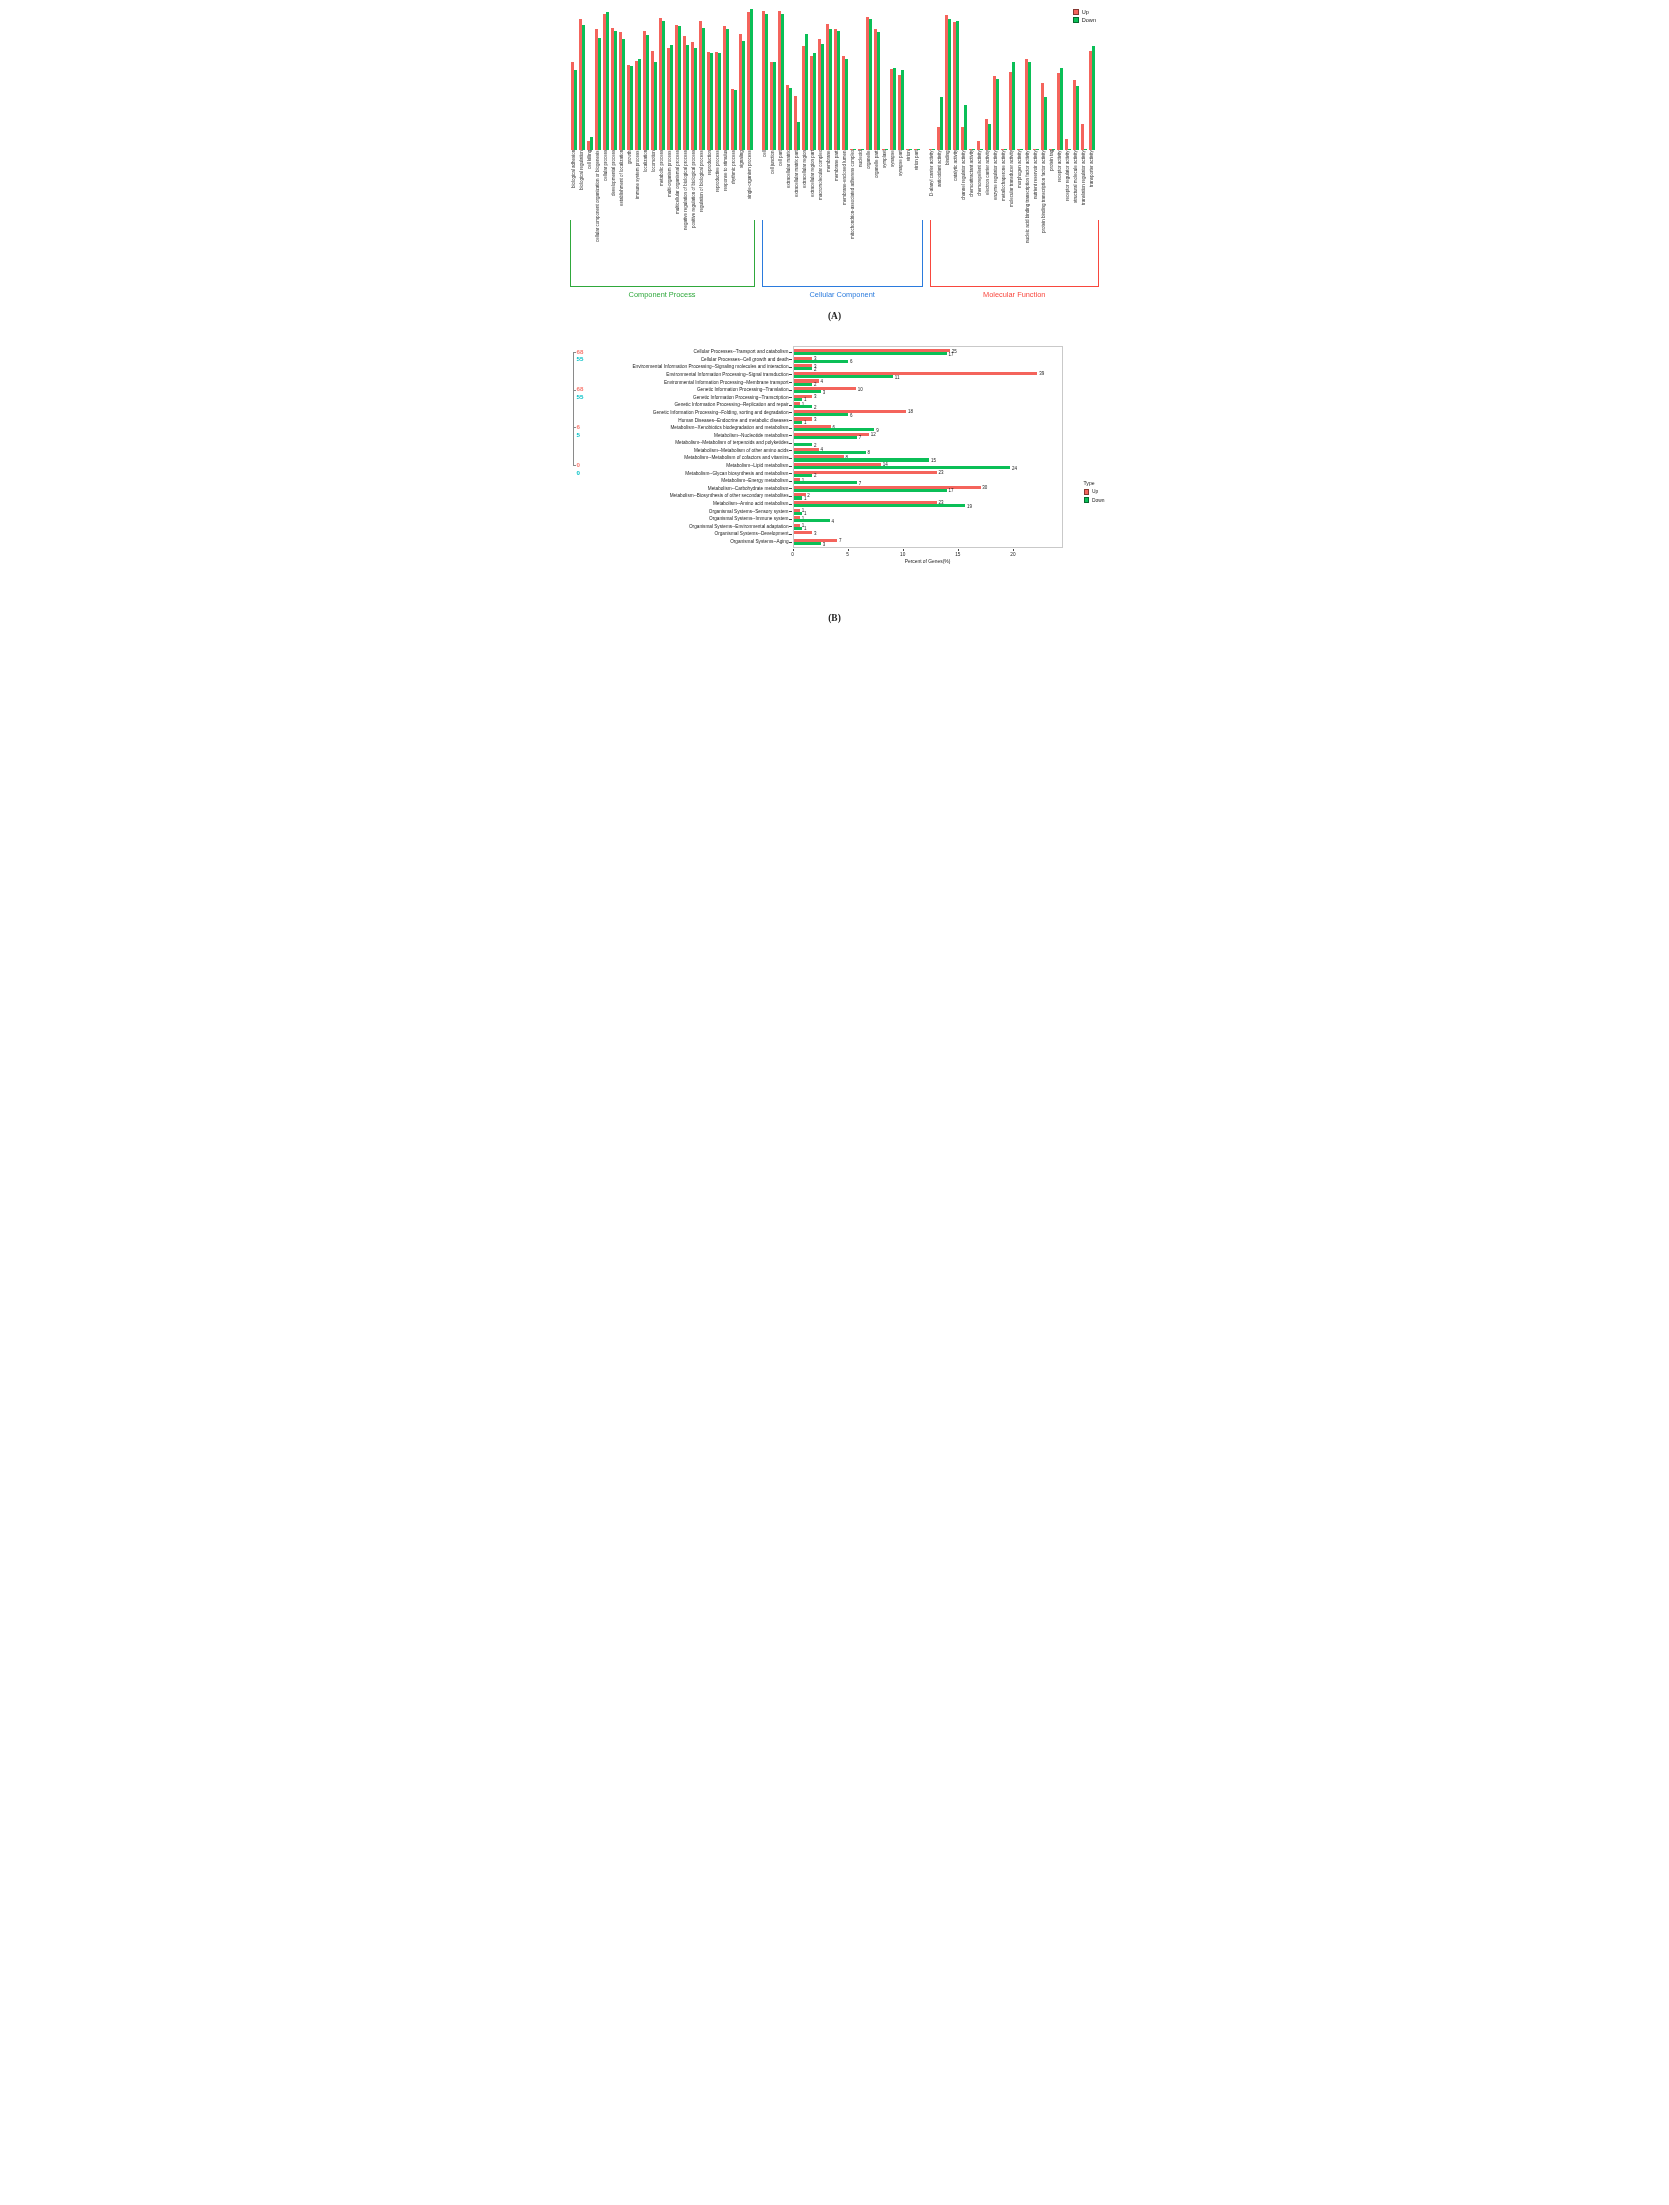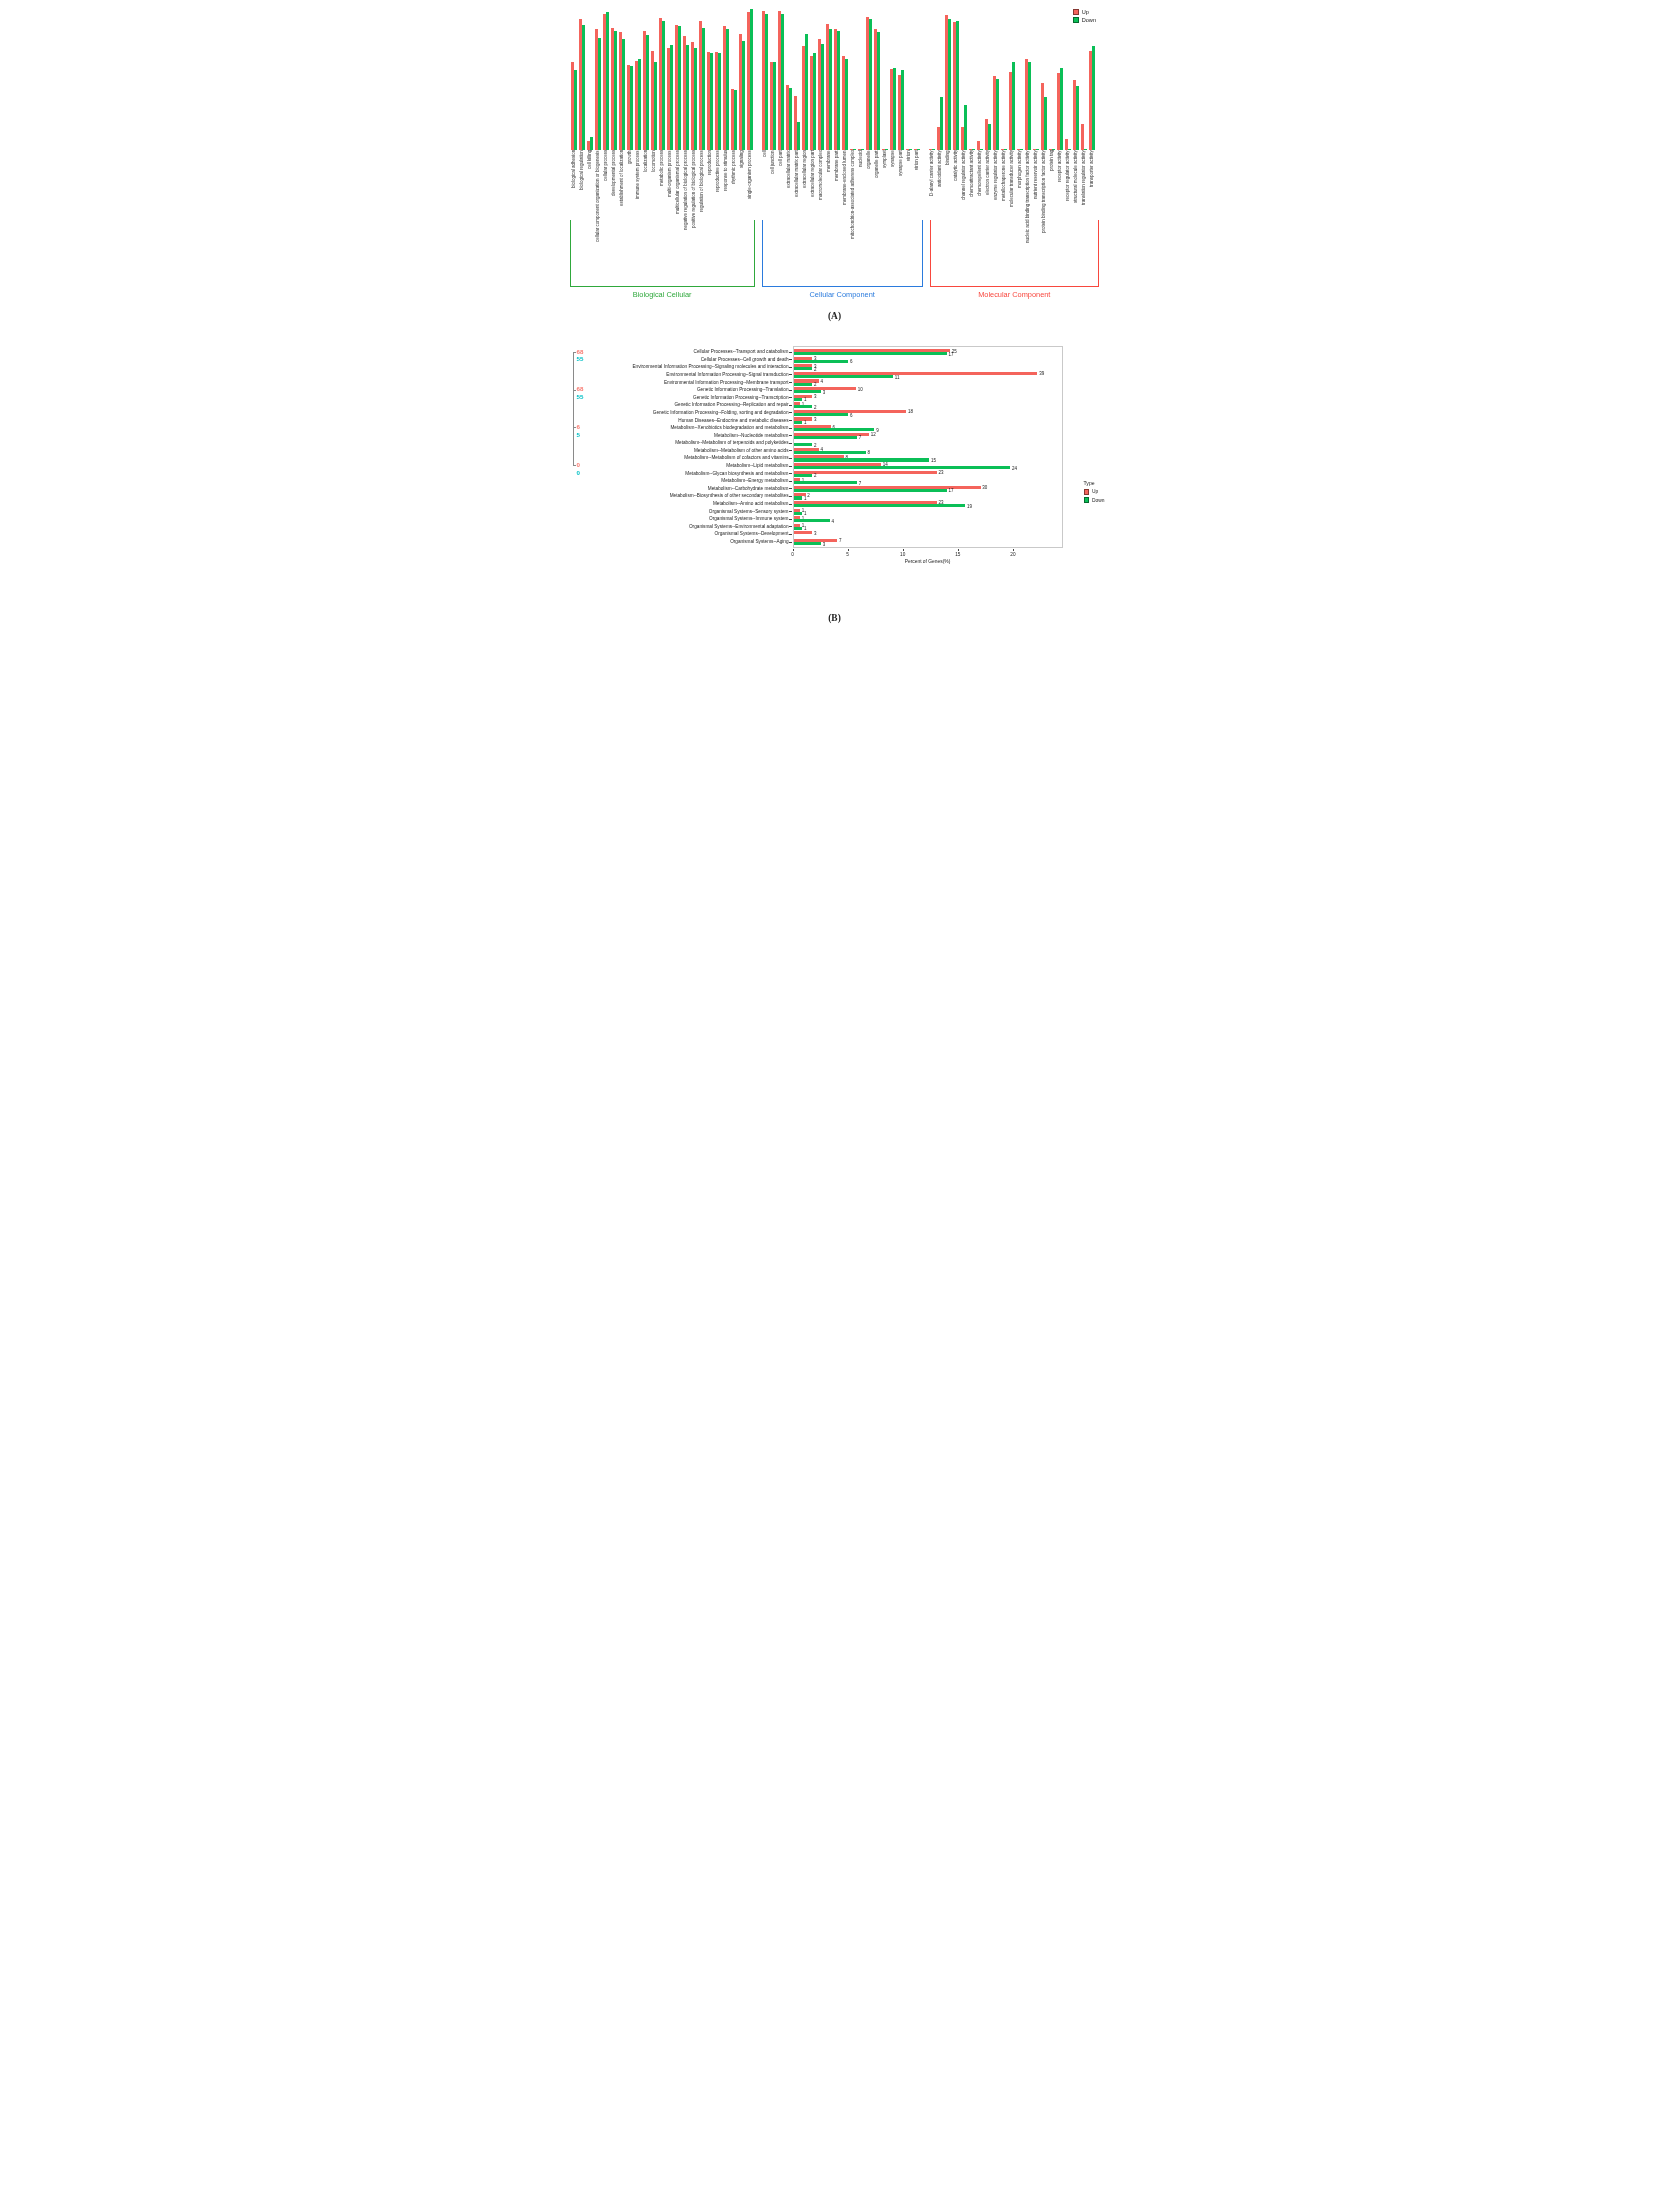--- a/index.html
+++ b/index.html
@@ -416,23 +416,23 @@
         <div class="a-bracket ggap" style="width: 161px; color: rgb(43, 123, 221);">
           <span class="a-side l"></span>
           <span class="a-side r"></span>
         </div>
         <div class="a-bracket ggap" style="width: 169px; color: rgb(248, 71, 62);">
           <span class="a-side l"></span>
           <span class="a-side r"></span>
         </div>
       </div>
     <div id="a-titles" class="a-titles">
-        <div class="a-title" style="width: 185px; color: rgb(47, 168, 60);">Biological Cellular</div>
+        <div class="a-title" style="width: 185px; color: rgb(47, 168, 60);">Component Process</div>
         <div class="a-title ggap" style="width: 161px; color: rgb(43, 123, 221);">Cellular Component</div>
-        <div class="a-title ggap" style="width: 169px; color: rgb(248, 71, 62);">Molecular Component</div>
+        <div class="a-title ggap" style="width: 169px; color: rgb(248, 71, 62);">Molecular Function</div>
       </div>
 
     <div class="panel-letter">(A)</div>
   </section>
 
   <section class="panel-b">
     <div class="b-wrap">
 
       <div id="b-leftaxis" class="b-leftaxis">
           <span class="b-vline" style="top: 5.6px; height: 114px;"></span>

